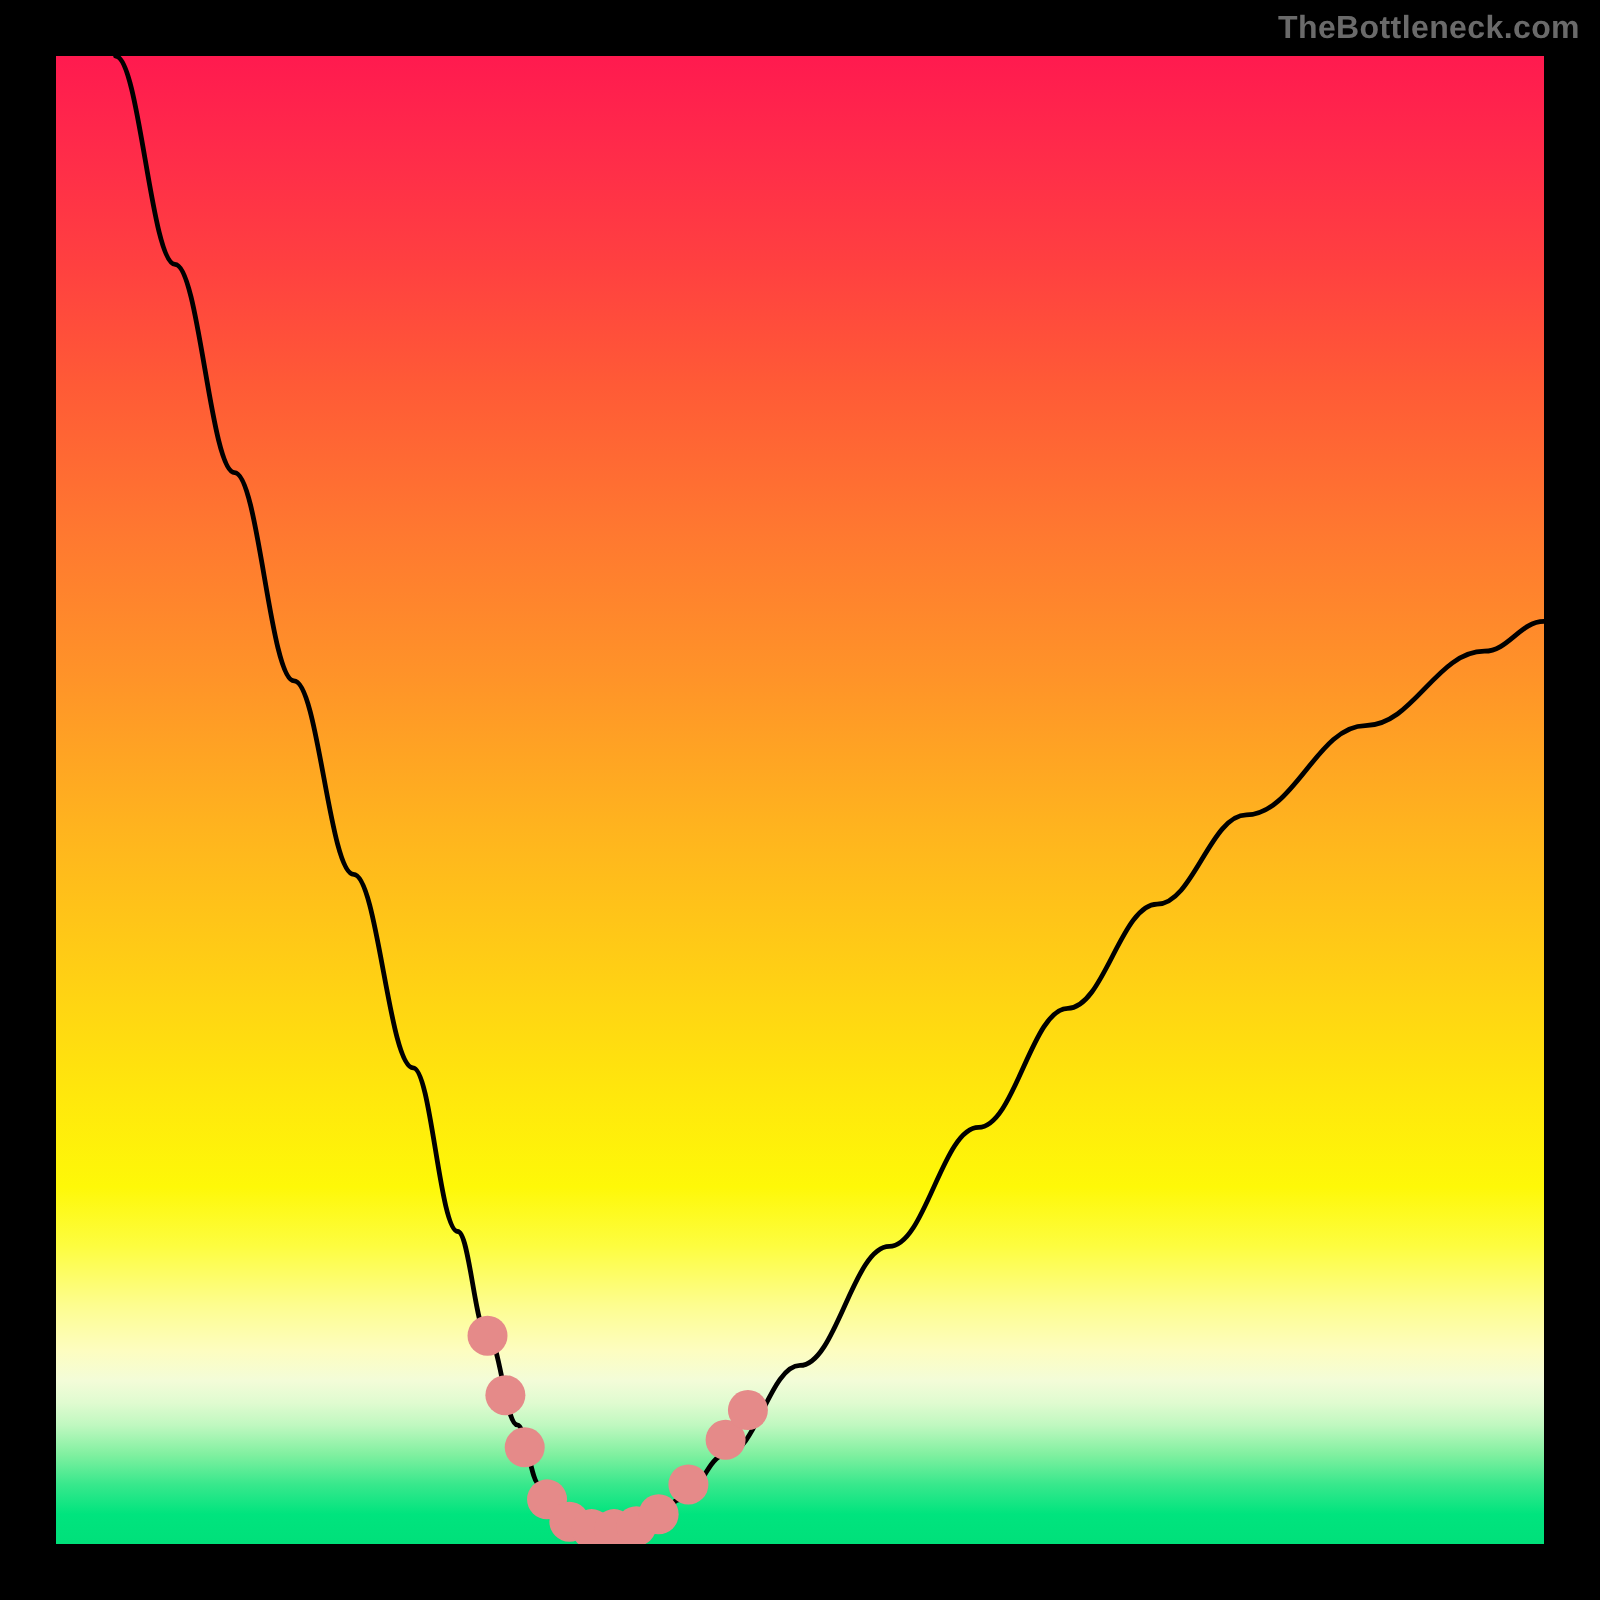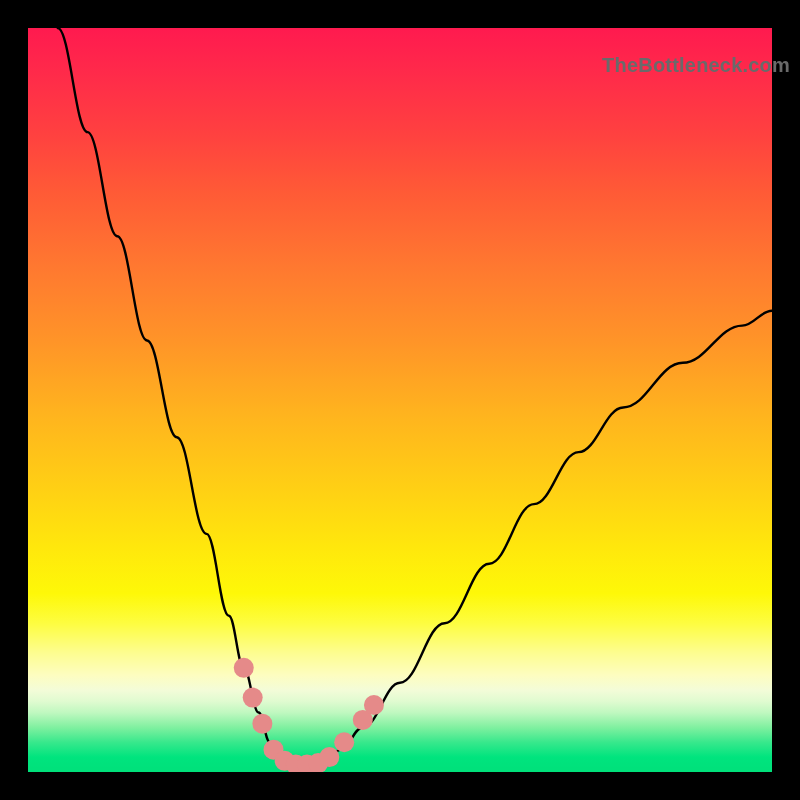--- a/index.html
+++ b/index.html
@@ -49,26 +49,25 @@
       #38e88c 96%,
       #00e47e 98%,
       #00e07a 100%
     );
   }
   .watermark {
     position: absolute;
     top: 6px;
     right: 10px;
     font-family: Arial, Helvetica, sans-serif;
-    font-size: 20px;
+    font-size: 16px;
     font-weight: 600;
     color: #6a6a6a;
     letter-spacing: 0.2px;
     user-select: none;
-    margin-top: 48px;
   }
   svg.curves {
     position: absolute;
     left: 0; top: 0;
     width: 100%;
     height: 100%;
   }
 </style>
 </head>
 <body>

